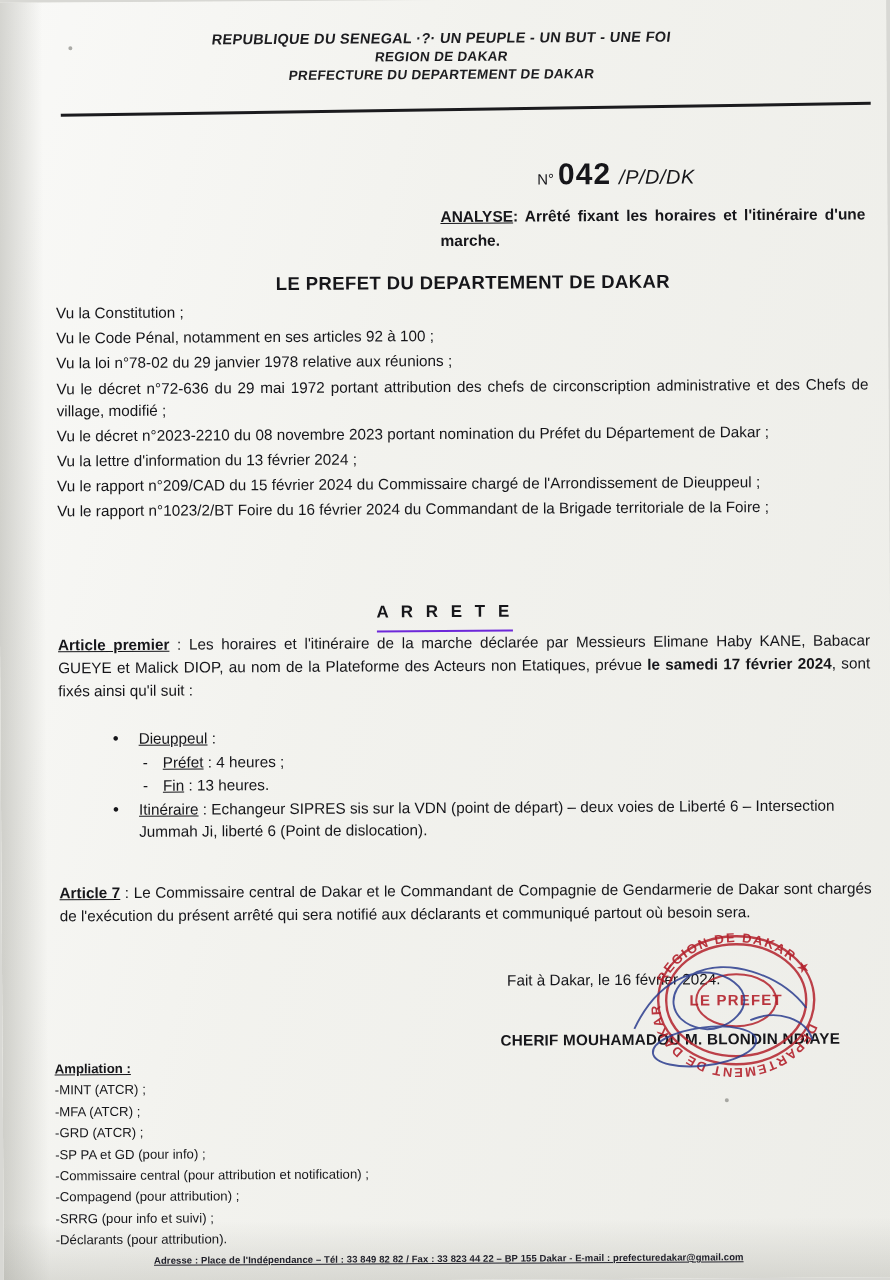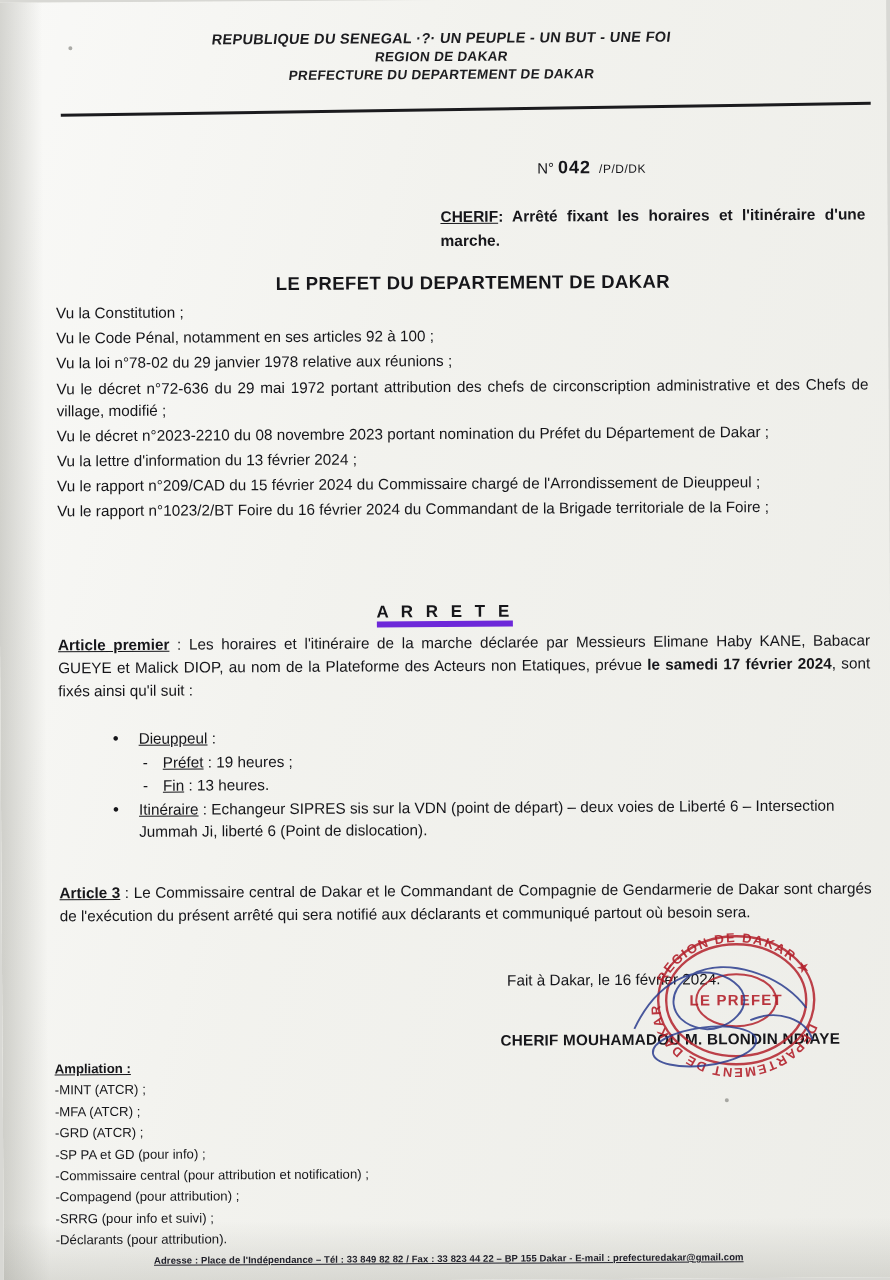--- a/index.html
+++ b/index.html
@@ -60,26 +60,26 @@
 
   
   .numline {
     position: absolute;
     top: 158px;
     left: 540px;
     font-size: 16px;
   }
   .numline .nlab { font-size: 15px; }
   .numline .nval {
-    font-size: 18px;
+    font-size: 30px;
     font-weight: bold;
     letter-spacing: 1px;
     margin: 0 8px 0 4px;
   }
-  .numline .nsuf { font-size: 12px; letter-spacing: .5px; }
+  .numline .nsuf { font-size: 20px; letter-spacing: .5px; font-style: italic; }
 
   
   .analyse {
     position: absolute;
     top: 205px;
     left: 443px;
     width: 425px;
     font-size: 15.5px;
     font-weight: bold;
     line-height: 1.55;
@@ -113,21 +113,21 @@
   
   .arrete {
     position: absolute;
     top: 602px;
     left: 0; right: 0;
     text-align: center;
     font-size: 17px;
     font-weight: bold;
     letter-spacing: 4px;
   }
-  .arrete span { border-bottom: 6px solid #6d28d9; padding-bottom: 0; }
+  .arrete span { border-bottom: 2px solid #6d28d9; padding-bottom: 9px; }
 
   
   .art1 {
     position: absolute;
     top: 632px;
     left: 58px;
     width: 812px;
     font-size: 15.3px;
     line-height: 1.5;
     text-align: justify;
@@ -258,21 +258,21 @@
     <div class="l2">REGION DE DAKAR</div>
     <div class="l3">PREFECTURE DU DEPARTEMENT DE DAKAR</div>
   </div>
   <div class="rule"></div>
 
   <div class="numline">
     <span class="nlab">N°</span><span class="nval">042</span><span class="nsuf">/P/D/DK</span>
   </div>
 
   <div class="analyse">
-    <span class="u">CHERIF</span><span>: Arrêté fixant les horaires et l'itinéraire d'une marche.</span>
+    <span class="u">ANALYSE</span><span>: Arrêté fixant les horaires et l'itinéraire d'une marche.</span>
   </div>
 
   <div class="prefet">LE PREFET DU DEPARTEMENT DE DAKAR</div>
 
   <div class="vus">
     <p>Vu la Constitution ;</p>
     <p>Vu le Code Pénal, notamment en ses articles 92 à 100 ;</p>
     <p>Vu la loi n°78-02 du 29 janvier 1978 relative aux réunions ;</p>
     <p>Vu le décret n°72-636 du 29 mai 1972 portant attribution des chefs de circonscription administrative et des Chefs de village, modifié ;</p>
     <p>Vu le décret n°2023-2210 du 08 novembre 2023 portant nomination du Préfet du Département de Dakar ;</p>
@@ -287,32 +287,32 @@
 
   <div class="art1">
     <b class="u">Article premier</b><span> : Les horaires et l'itinéraire de la marche déclarée par Messieurs Elimane Haby KANE, Babacar GUEYE et Malick DIOP, au nom de la Plateforme des Acteurs non Etatiques, prévue </span><b>le samedi 17 février 2024</b><span>, sont fixés ainsi qu'il suit :</span>
   </div>
 
   <div class="bullets">
     <div class="li">
       <span class="u">Dieuppeul</span><span> :</span>
     </div>
     <div class="sub">
-      <span class="u">Préfet</span><span> : 19 heures ;</span>
+      <span class="u">Préfet</span><span> : 4 heures ;</span>
     </div>
     <div class="sub">
       <span class="u">Fin</span><span> : 13 heures.</span>
     </div>
     <div class="li">
       <span class="u">Itinéraire</span><span> : Echangeur SIPRES sis sur la VDN (point de départ) – deux voies de Liberté 6 – Intersection Jummah Ji, liberté 6 (Point de dislocation).</span>
     </div>
   </div>
 
   <div class="art2">
-    <span class="u">Article 3</span><span> : Le Commissaire central de Dakar et le Commandant de Compagnie de Gendarmerie de Dakar sont chargés de l'exécution du présent arrêté qui sera notifié aux déclarants et communiqué partout où besoin sera.</span>
+    <span class="u">Article 7</span><span> : Le Commissaire central de Dakar et le Commandant de Compagnie de Gendarmerie de Dakar sont chargés de l'exécution du présent arrêté qui sera notifié aux déclarants et communiqué partout où besoin sera.</span>
   </div>
 
   <div class="faitA">Fait à Dakar, le 16 février 2024.</div>
   <div class="signName">CHERIF MOUHAMADOU M. BLONDIN NDIAYE</div>
 
   <div class="stamp">
     <svg width="212" height="168" viewBox="0 0 212 168" xmlns="http://www.w3.org/2000/svg">
       <defs>
         <path id="arcOuter" d="M 30,88 A 76,62 0 1 1 182,88" fill="none"></path>
         <path id="arcOuterB" d="M 182,90 A 76,62 0 0 1 30,90" fill="none"></path>

